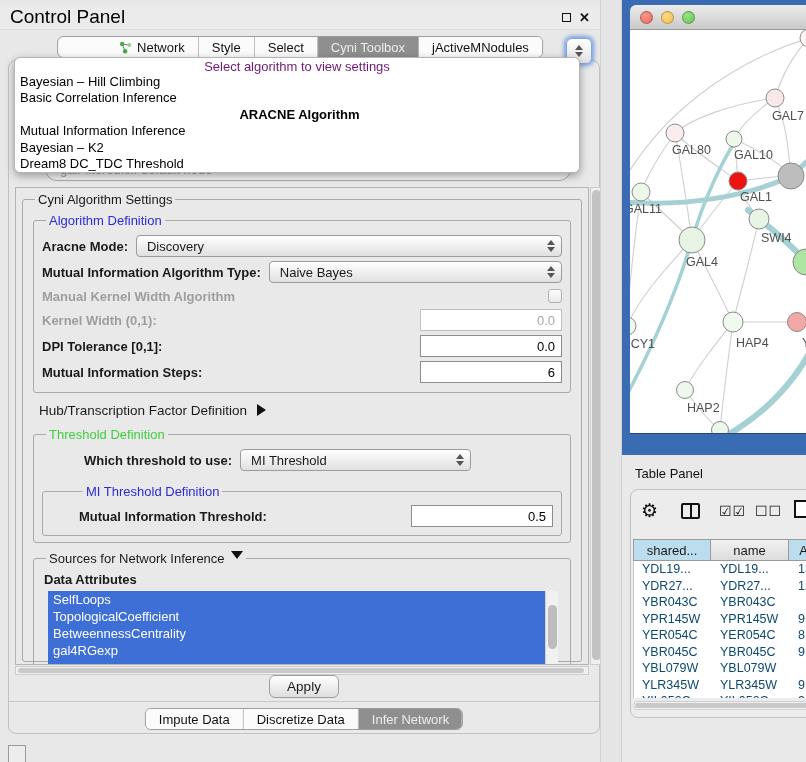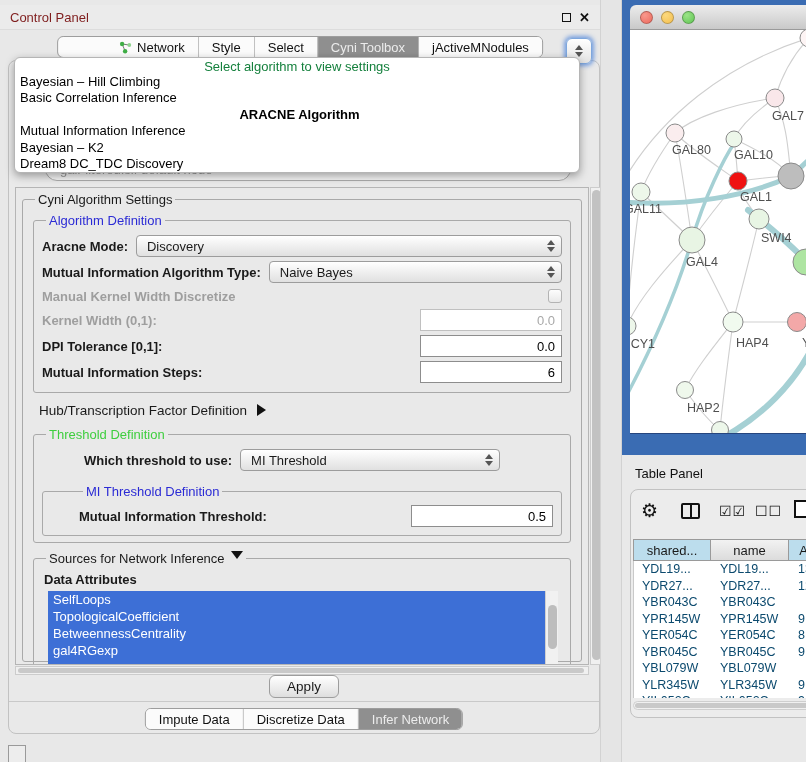--- a/index.html
+++ b/index.html
@@ -5,21 +5,21 @@
   * { margin:0; padding:0; box-sizing:border-box; }
   html,body { width:806px; height:762px; overflow:hidden;
     font-family:"Liberation Sans", sans-serif; background:#e8e8e8; }
   body { position:relative; font-size:13px; color:#1a1a1a; }
 
   
   .cp { position:absolute; left:0; top:0; width:600px; height:762px; background:#e8e8e8; }
   .cp-titlebar { position:absolute; left:0; top:5px; width:600px; height:25px;
     display:flex; align-items:center; padding:0 10px; background:#ebebeb;
     border-bottom:1px solid #dcdcdc; }
-  .cp-title { font-size:13px; color:#7f1d1d; }
+  .cp-title { font-size:19px; color:#000000; }
   .cp-tb-btns { margin-left:auto; display:flex; align-items:center; gap:8px; }
   .float-ico { width:9px; height:9px; border:1.5px solid #111; display:inline-block; }
   .close-ico { font-weight:bold; font-size:13px; color:#111; line-height:1; }
 
   .seg { display:flex; border:1px solid #9d9d9d; border-radius:6px; overflow:hidden;
     background:#fbfbfb; height:22px; }
   .seg-item { display:flex; align-items:center; gap:5px; padding:0 13px; font-size:13px;
     border-right:1px solid #b9b9b9; color:#111; white-space:nowrap; background:#fbfbfb; }
   .seg-item:last-child { border-right:none; }
   .seg-item.active { background:#8f8f8f; color:#ececec; }
@@ -36,21 +36,21 @@
   .focus-combo { position:absolute; left:566px; top:38px; width:26px; height:26px;
     border:1px solid #7ea7dd; border-radius:6px;
     background:linear-gradient(#ffffff,#e3e3e3);
     box-shadow:0 0 4px 2px rgba(90,140,220,.8); z-index:2;
     display:flex; align-items:center; justify-content:center; }
 
   
   .popup { position:absolute; left:14px; top:57px; width:566px; height:116px;
     background:#ffffff; border:1px solid #b5b5b5; border-radius:6px;
     box-shadow:0 3px 9px rgba(0,0,0,.35); z-index:50; padding-top:1px; }
-  .popup-ph { text-align:center; color:#15803d; font-size:13px; height:15px; }
+  .popup-ph { text-align:center; color:#701a75; font-size:13px; height:15px; }
   .popup-item { font-size:13px; line-height:16.4px; padding-left:5px; color:#000;
     white-space:nowrap; }
   .popup-item.sel { font-weight:bold;text-align:center; }
 
   
   .settings { position:absolute; left:6px; top:126px; width:574px; height:478px;
     border:1px solid #b5b5b5; background:#e9e9e9; overflow:hidden; padding:4px 6px 0 6px; }
   fieldset { border:1px solid #a9a9a9; border-radius:3px; padding:4px 8px 6px 8px; }
   legend { font-size:13px; padding:0 3px; margin-left:4px; }
   .lg-blue { color:#2b2bd5; }
@@ -217,21 +217,21 @@
             <span class="lbl">Mutual Information Algorithm Type:</span>
             <span class="combo">
               <span>Naive Bayes</span>
               <span class="spin">
                   <i class="up"></i>
                   <i class="dn"></i>
                 </span>
             </span>
           </div>
           <div class="row" style="height:20px;">
-            <span class="lbl dis">Manual Kernel Width Discretize</span>
+            <span class="lbl dis">Manual Kernel Width Algorithm</span>
             <span class="chk"></span>
           </div>
           <div class="row">
             <span class="lbl dis">Kernel Width (0,1):</span>
             <input class="tin dis" value="0.0" style="">
           </div>
           <div class="row">
             <span class="lbl">DPI Tolerance [0,1]:</span>
             <input class="tin" value="0.0" style="">
           </div>
@@ -243,21 +243,21 @@
 
         <div class="hub-row">
           <span>Hub/Transcription Factor Definition</span>
           <span class="tri-right"></span>
         </div>
 
         <fieldset style="margin:0 2px;">
           <legend class="lg-green">Threshold Definition</legend>
           <div class="row" style="padding-left:42px;">
             <span class="lbl">Which threshold to use:</span>
-            <span class="combo fixed" style="width:260px;justify-content:space-between;">
+            <span class="combo fixed" style="width:231px;justify-content:space-between;">
               <span>MI Threshold</span>
               <span class="spin">
                   <i class="up"></i>
                   <i class="dn"></i>
                 </span>
             </span>
           </div>
           <fieldset style="margin-top:12px;padding-left:36px;">
             <legend class="lg-blue">MI Threshold Definition</legend>
             <div class="row" style="height:22px;">
@@ -314,21 +314,21 @@
   </div>
 
   <div class="popup">
     <div class="popup-ph">Select algorithm to view settings</div>
     <div id="algo-items">
         <div class="popup-item">Bayesian – Hill Climbing</div>
         <div class="popup-item">Basic Correlation Inference</div>
         <div class="popup-item sel">ARACNE Algorithm</div>
         <div class="popup-item">Mutual Information Inference</div>
         <div class="popup-item">Bayesian – K2</div>
-        <div class="popup-item">Dream8 DC_TDC Discovery</div>
+        <div class="popup-item">Dream8 DC_TDC Threshold</div>
       </div>
   </div>
   <div class="focus-combo">
     <span class="spin" style="margin:0;padding:0;">
         <i class="up"></i>
         <i class="dn"></i>
       </span>
   </div>
 
   <div class="mini-sq"></div>

